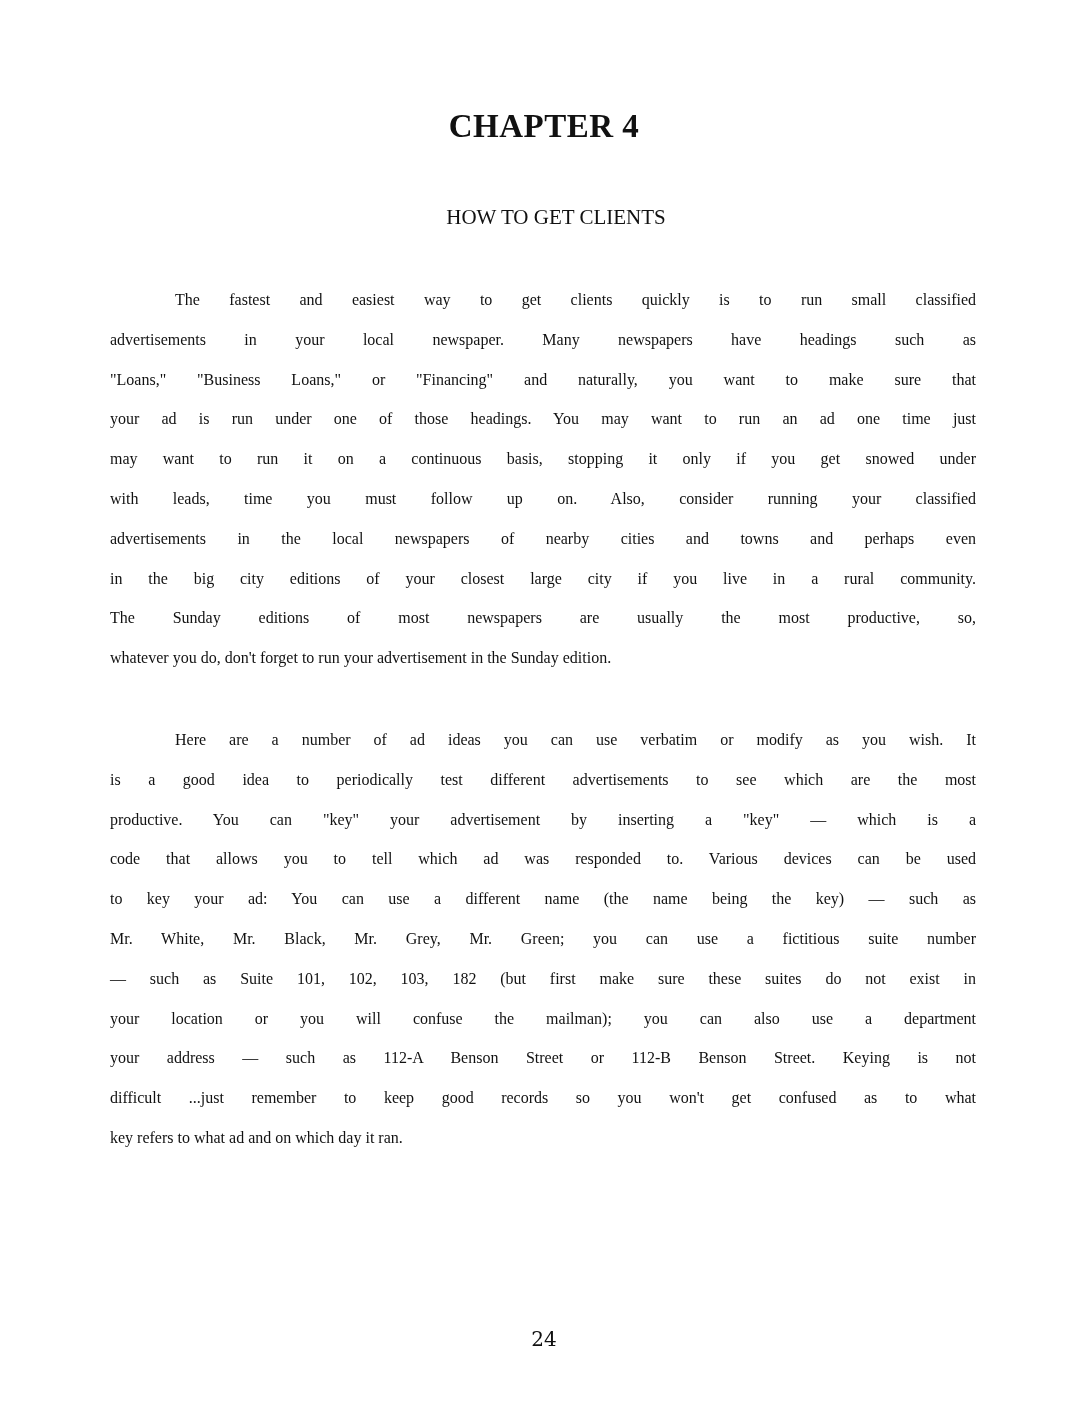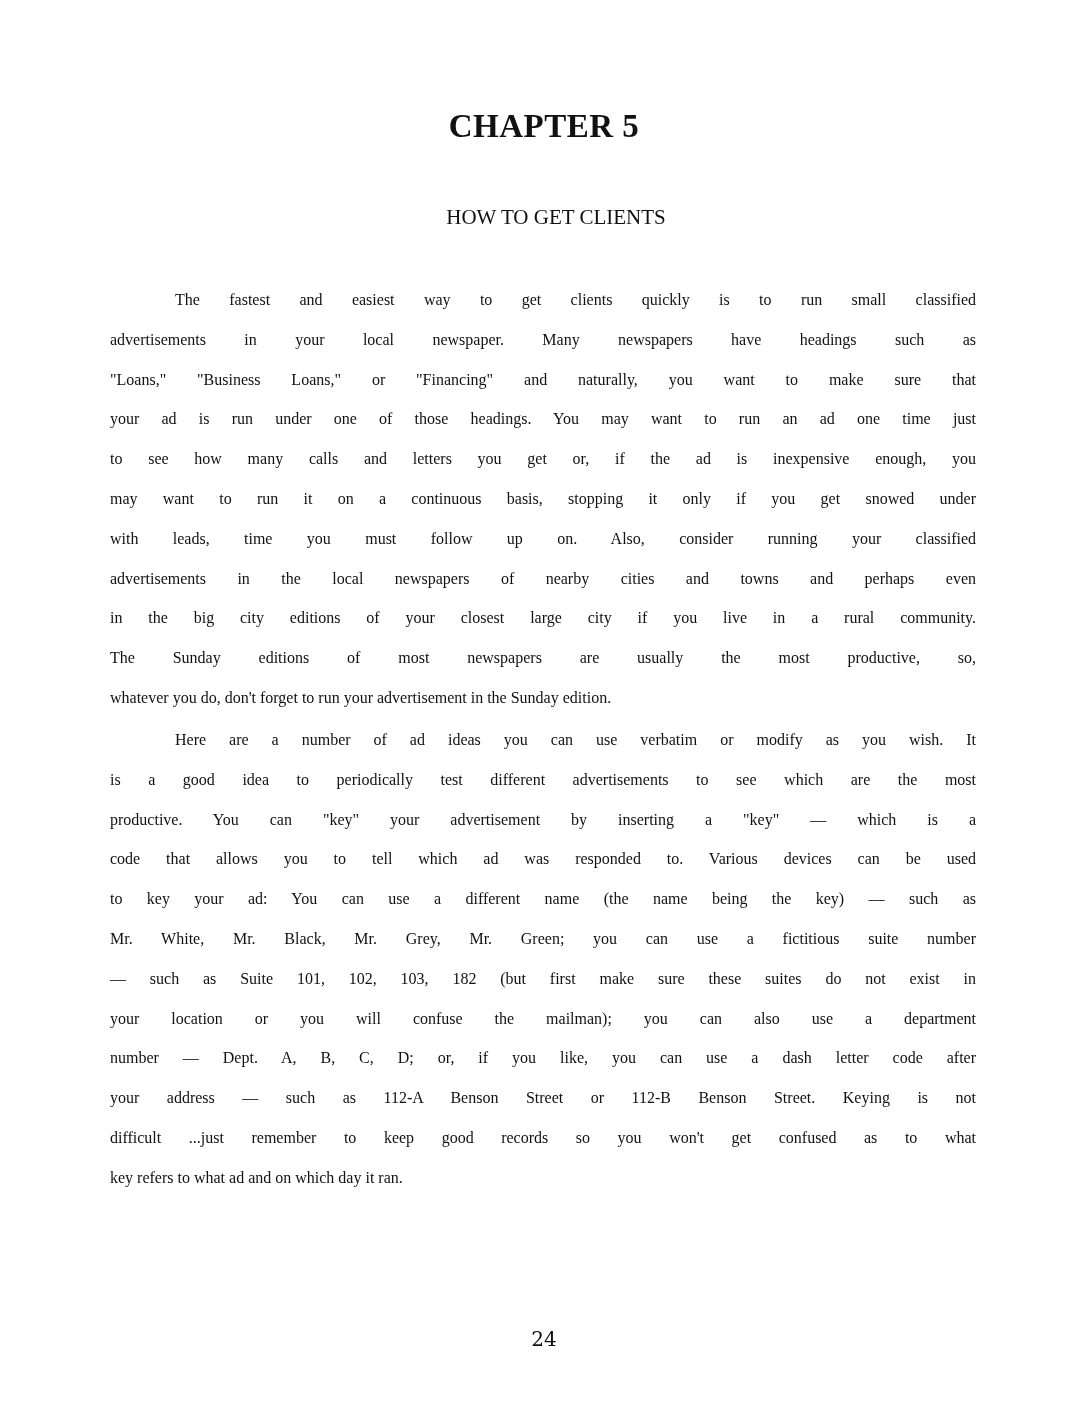--- a/index.html
+++ b/index.html
@@ -69,47 +69,45 @@
       font-size: 20px;
       font-family: "DejaVu Serif", serif;
       margin-top: 12px;
     }
   </style>
 </head>
 <body>
 
 <div class="page">
 
-  <div class="chapter-title">CHAPTER 5</div>
+  <div class="chapter-title">CHAPTER 4</div>
   <div class="chapter-subtitle">HOW TO GET CLIENTS</div>
 
   <div class="body-text para-1">
     <span class="line indent">The fastest and easiest way to get clients quickly is to run small classified</span>
     <span class="line">advertisements in your local newspaper. Many newspapers have headings such as</span>
     <span class="line">"Loans," "Business Loans," or "Financing" and naturally, you want to make sure that</span>
     <span class="line">your ad is run under one of those headings. You may want to run an ad one time just</span>
-    <span class="line">to see how many calls and letters you get or, if the ad is inexpensive enough, you</span>
     <span class="line">may want to run it on a continuous basis, stopping it only if you get snowed under</span>
     <span class="line">with leads, time you must follow up on. Also, consider running your classified</span>
     <span class="line">advertisements in the local newspapers of nearby cities and towns and perhaps even</span>
     <span class="line">in the big city editions of your closest large city if you live in a rural community.</span>
     <span class="line">The Sunday editions of most newspapers are usually the most productive, so,</span>
     <span class="line last">whatever you do, don't forget to run your advertisement in the Sunday edition.</span>
   </div>
 
   <div class="body-text para-2">
     <span class="line indent">Here are a number of ad ideas you can use verbatim or modify as you wish. It</span>
     <span class="line">is a good idea to periodically test different advertisements to see which are the most</span>
     <span class="line">productive. You can "key" your advertisement by inserting a "key" — which is a</span>
     <span class="line">code that allows you to tell which ad was responded to. Various devices can be used</span>
     <span class="line">to key your ad: You can use a different name (the name being the key) — such as</span>
     <span class="line">Mr. White, Mr. Black, Mr. Grey, Mr. Green; you can use a fictitious suite number</span>
     <span class="line">— such as Suite 101, 102, 103, 182 (but first make sure these suites do not exist in</span>
     <span class="line">your location or you will confuse the mailman); you can also use a department</span>
-    <span class="line">number — Dept. A, B, C, D; or, if you like, you can use a dash letter code after</span>
     <span class="line">your address — such as 112-A Benson Street or 112-B Benson Street. Keying is not</span>
     <span class="line">difficult ...just remember to keep good records so you won't get confused as to what</span>
     <span class="line last">key refers to what ad and on which day it ran.</span>
   </div>
 
   <div class="page-number">24</div>
 
 </div>
 
 </body></html>

